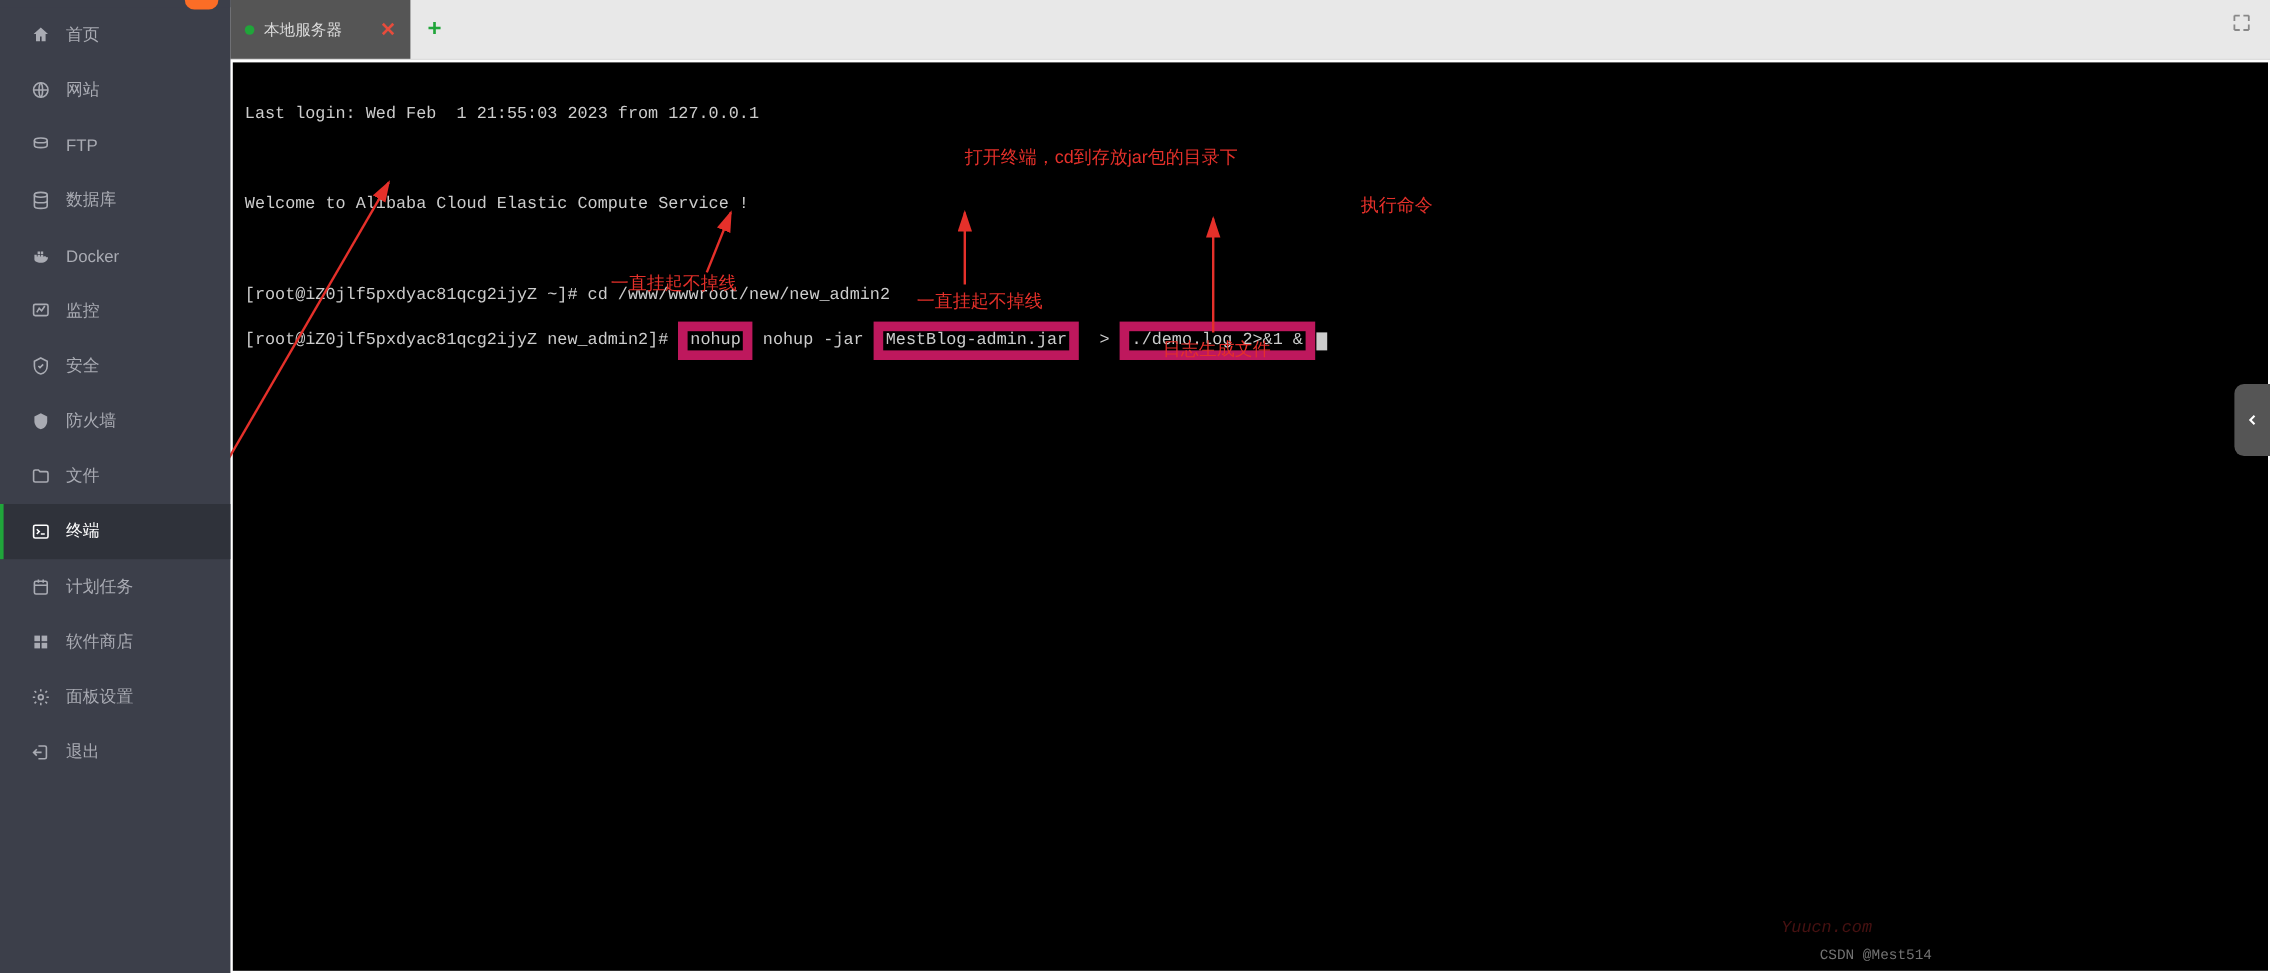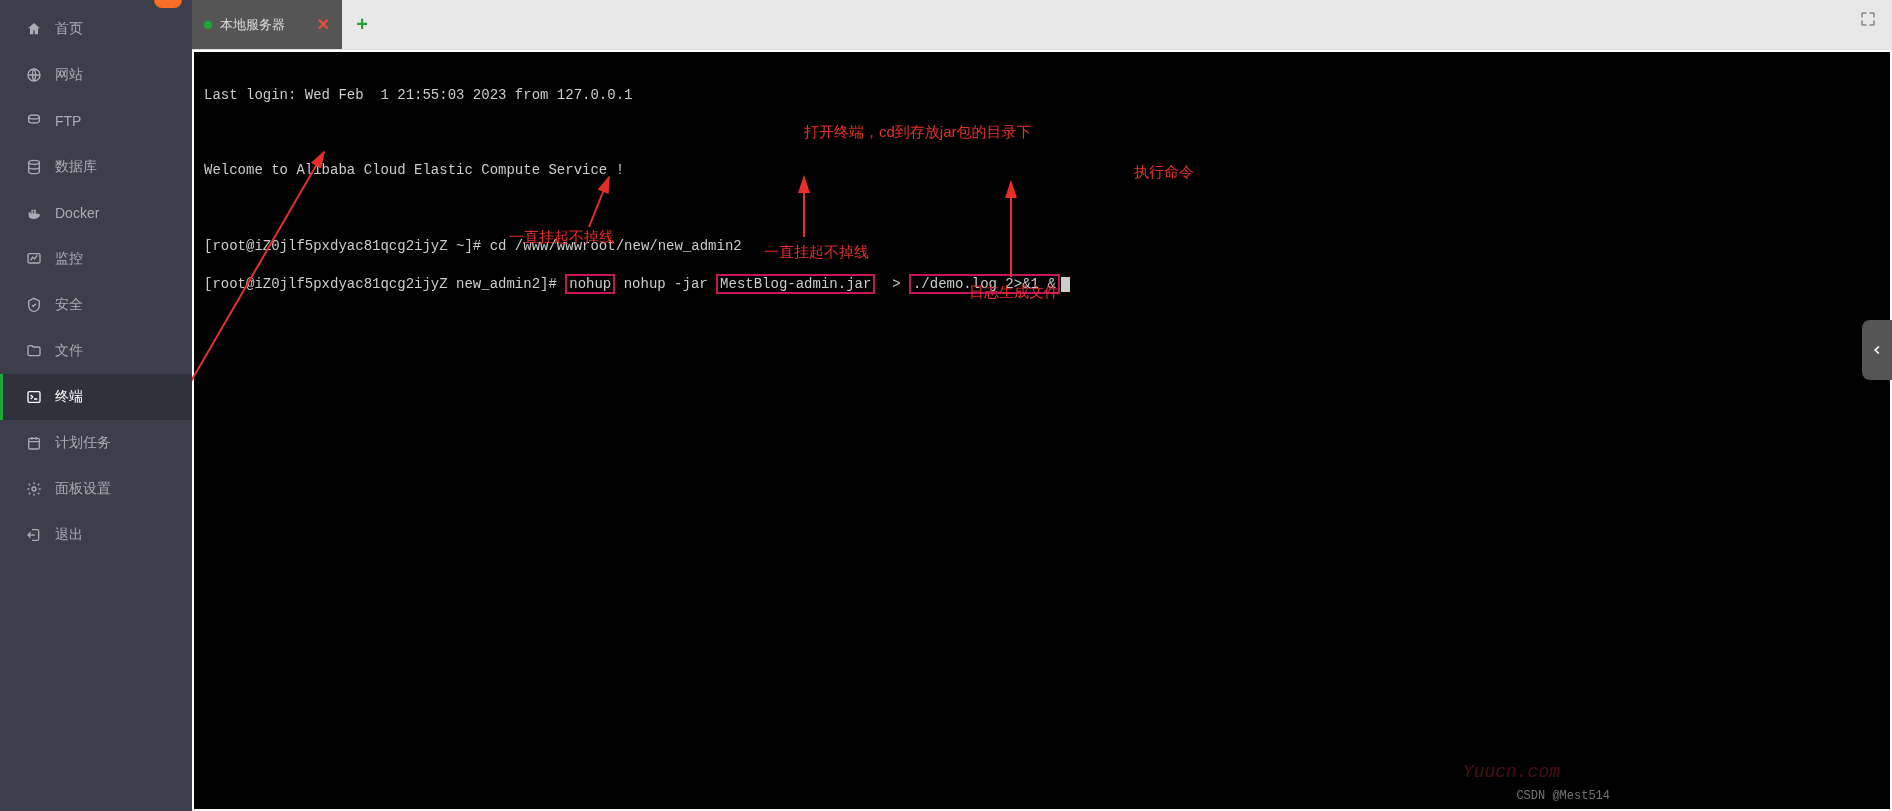--- a/index.html
+++ b/index.html
@@ -107,21 +107,21 @@
   color: #ccc;
   font-family: Consolas, Monaco, "Courier New", monospace;
   font-size: 14px;
   padding: 15px 10px;
   line-height: 1.35;
   white-space: pre;
   position: relative;
   margin: 2px;
 }
 .terminal .line { display: block; }
-.red-box { border: 2px solid #be185d; padding: 0 2px; }
+.red-box { border: 8px solid #be185d; padding: 0 2px; }
 .cursor-block {
   display: inline-block;
   width: 9px;
   height: 15px;
   background: #ccc;
   vertical-align: text-bottom;
   margin-left: 1px;
 }
 .annotation {
   position: absolute;
@@ -137,21 +137,21 @@
   right: 280px;
   bottom: 5px;
   color: #737373;
   font-size: 12px;
 }
 .watermark-site {
   position: absolute;
   right: 330px;
   bottom: 25px;
   color: rgba(200,50,50,0.35);
-  font-size: 18px;
+  font-size: 14px;
   font-style: italic;
 }
 .side-handle {
   position: absolute;
   right: 0;
   top: 320px;
   width: 30px;
   height: 60px;
   background: #555;
   border-radius: 8px 0 0 8px;
@@ -229,20 +229,28 @@
           <svg viewBox="0 0 24 24">
             <path d="M12 2l8 4v6c0 5-3.5 9-8 10-4.5-1-8-5-8-10V6z" fill="none" stroke="currentColor" stroke-width="2"></path>
             <path d="M9 12l2 2 4-4" fill="none" stroke="currentColor" stroke-width="2"></path>
           </svg>
         </span>
       <span>安全</span>
     </div>
     <div class="sidebar-item">
       <span class="icon">
           <svg viewBox="0 0 24 24">
+            <path d="M12 2l8 4v6c0 5-3.5 9-8 10-4.5-1-8-5-8-10V6z"></path>
+          </svg>
+        </span>
+      <span>防火墙</span>
+    </div>
+    <div class="sidebar-item">
+      <span class="icon">
+          <svg viewBox="0 0 24 24">
             <path d="M3 6a2 2 0 012-2h4l2 2h8a2 2 0 012 2v9a2 2 0 01-2 2H5a2 2 0 01-2-2z" fill="none" stroke="currentColor" stroke-width="2"></path>
           </svg>
         </span>
       <span>文件</span>
     </div>
     <div class="sidebar-item active">
       <span class="icon">
           <svg viewBox="0 0 24 24">
             <rect x="3" y="4" width="18" height="16" rx="2" fill="none" stroke="currentColor" stroke-width="2"></rect>
             <path d="M7 9l3 3-3 3M12 15h5" fill="none" stroke="currentColor" stroke-width="2"></path>
@@ -251,20 +259,31 @@
       <span>终端</span>
     </div>
     <div class="sidebar-item">
       <span class="icon">
           <svg viewBox="0 0 24 24">
             <rect x="4" y="5" width="16" height="16" rx="2" fill="none" stroke="currentColor" stroke-width="2"></rect>
             <path d="M4 10h16M9 3v4M15 3v4" stroke="currentColor" stroke-width="2"></path>
           </svg>
         </span>
       <span>计划任务</span>
+    </div>
+    <div class="sidebar-item">
+      <span class="icon">
+          <svg viewBox="0 0 24 24">
+            <rect x="4" y="4" width="7" height="7"></rect>
+            <rect x="13" y="4" width="7" height="7"></rect>
+            <rect x="4" y="13" width="7" height="7"></rect>
+            <rect x="13" y="13" width="7" height="7"></rect>
+          </svg>
+        </span>
+      <span>软件商店</span>
     </div>
     <div class="sidebar-item">
       <span class="icon">
           <svg viewBox="0 0 24 24">
             <circle cx="12" cy="12" r="3" fill="none" stroke="currentColor" stroke-width="2"></circle>
             <path d="M12 2v3M12 19v3M4.2 4.2l2.1 2.1M17.7 17.7l2.1 2.1M2 12h3M19 12h3M4.2 19.8l2.1-2.1M17.7 6.3l2.1-2.1" stroke="currentColor" stroke-width="2"></path>
           </svg>
         </span>
       <span>面板设置</span>
     </div>

